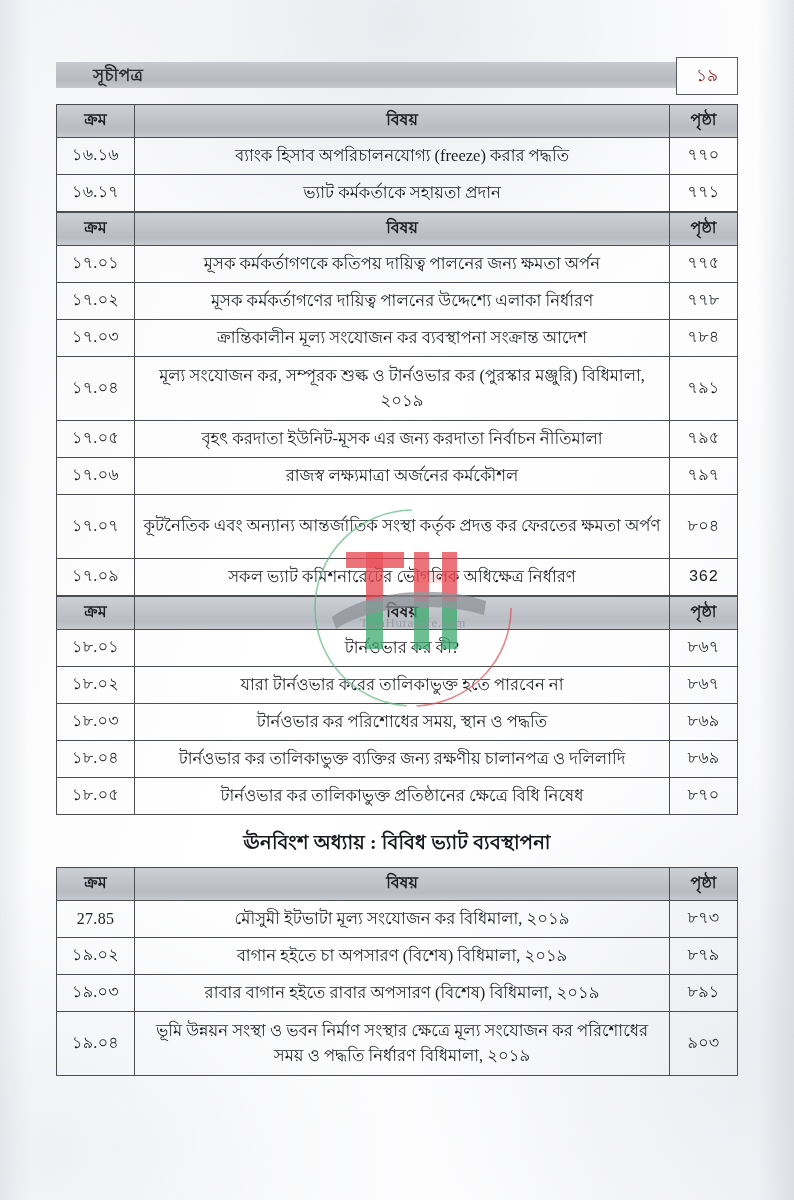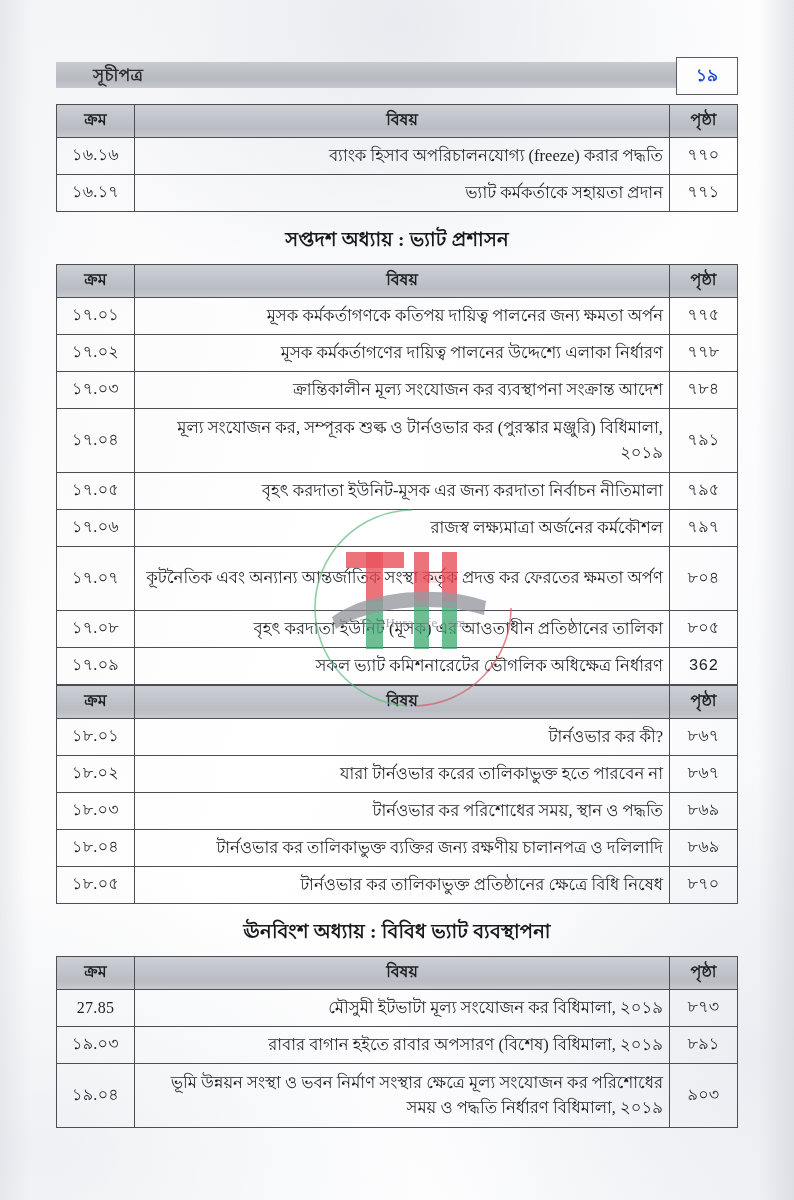--- a/index.html
+++ b/index.html
@@ -82,22 +82,22 @@
     right: 0;
     top: -5px;
     width: 60px;
     height: 36px;
     background: #fdfdfd;
     border: 1px solid #595b60;
     display: flex;
     align-items: center;
     justify-content: center;
     font-size: 17px;
-    font-weight: bold;
-    color: #1d4ed8;
+    font-weight: normal;
+    color: #7f1d1d;
   }
 
   
   table.toc {
     border-collapse: collapse;
     width: 100%;
     table-layout: fixed;
     margin: 0;
   }
   table.toc td, table.toc th {
@@ -117,21 +117,21 @@
   col.c-sl   { width: 78px; }
   col.c-sub  { width: auto; }
   col.c-page { width: 68px; }
 
   td.sl {
     text-align: center;
     font-size: 16px;
     letter-spacing: .3px;
   }
   td.sub {
-    text-align: right;
+    text-align: center;
     font-size: 16.5px;
     line-height: 1.52;
     padding-left: 10px;
     padding-right: 8px;
   }
   td.pg {
     text-align: center;
     font-size: 16px;
     letter-spacing: .3px;
     font-family: Liberation Mono, monospace;
@@ -208,21 +208,20 @@
               <td class="sub">ব্যাংক হিসাব অপরিচালনযোগ্য (freeze) করার পদ্ধতি</td>
               <td class="pg">৭৭০</td>
             </tr>
             <tr class="one-line">
               <td class="sl">১৬.১৭</td>
               <td class="sub">ভ্যাট কর্মকর্তাকে সহায়তা প্রদান</td>
               <td class="pg">৭৭১</td>
             </tr>
           </tbody>
         </table>
-        <div class="chapter-head">সপ্তদশ অধ্যায় : ভ্যাট প্রশাসন</div>
         <table class="toc">
           <colgroup>
             <col class="c-sl">
             <col class="c-sub">
             <col class="c-page">
           </colgroup>
           <thead>
             <tr>
               <th>ক্রম</th>
               <th>বিষয়</th>
@@ -257,25 +256,20 @@
             </tr>
             <tr class="one-line">
               <td class="sl">১৭.০৬</td>
               <td class="sub">রাজস্ব লক্ষ্যমাত্রা অর্জনের কর্মকৌশল</td>
               <td class="pg">৭৯৭</td>
             </tr>
             <tr class="two-line">
               <td class="sl">১৭.০৭</td>
               <td class="sub">কূটনৈতিক এবং অন্যান্য আন্তর্জাতিক সংস্থা কর্তৃক প্রদত্ত কর ফেরতের ক্ষমতা অর্পণ</td>
               <td class="pg">৮০৪</td>
-            </tr>
-            <tr class="one-line">
-              <td class="sl">১৭.০৮</td>
-              <td class="sub">বৃহৎ করদাতা ইউনিট (মূসক) এর আওতাধীন প্রতিষ্ঠানের তালিকা</td>
-              <td class="pg">৮০৫</td>
             </tr>
             <tr class="one-line">
               <td class="sl">১৭.০৯</td>
               <td class="sub">সকল ভ্যাট কমিশনারেটের ভৌগলিক অধিক্ষেত্র নির্ধারণ</td>
               <td class="pg">362</td>
             </tr>
           </tbody>
         </table>
         <table class="toc">
           <colgroup>
@@ -332,20 +326,25 @@
               <th>পৃষ্ঠা</th>
             </tr>
           </thead>
           <tbody>
             <tr class="one-line">
               <td class="sl">27.85</td>
               <td class="sub">মৌসুমী ইটভাটা মূল্য সংযোজন কর বিধিমালা, ২০১৯</td>
               <td class="pg">৮৭৩</td>
             </tr>
             <tr class="one-line">
+              <td class="sl">১৯.০২</td>
+              <td class="sub">বাগান হইতে চা অপসারণ (বিশেষ) বিধিমালা, ২০১৯</td>
+              <td class="pg">৮৭৯</td>
+            </tr>
+            <tr class="one-line">
               <td class="sl">১৯.০৩</td>
               <td class="sub">রাবার বাগান হইতে রাবার অপসারণ (বিশেষ) বিধিমালা, ২০১৯</td>
               <td class="pg">৮৯১</td>
             </tr>
             <tr class="two-line">
               <td class="sl">১৯.০৪</td>
               <td class="sub">ভূমি উন্নয়ন সংস্থা ও ভবন নির্মাণ সংস্থার ক্ষেত্রে মূল্য সংযোজন কর পরিশোধের সময় ও পদ্ধতি নির্ধারণ বিধিমালা, ২০১৯</td>
               <td class="pg">৯০৩</td>
             </tr>
           </tbody>

